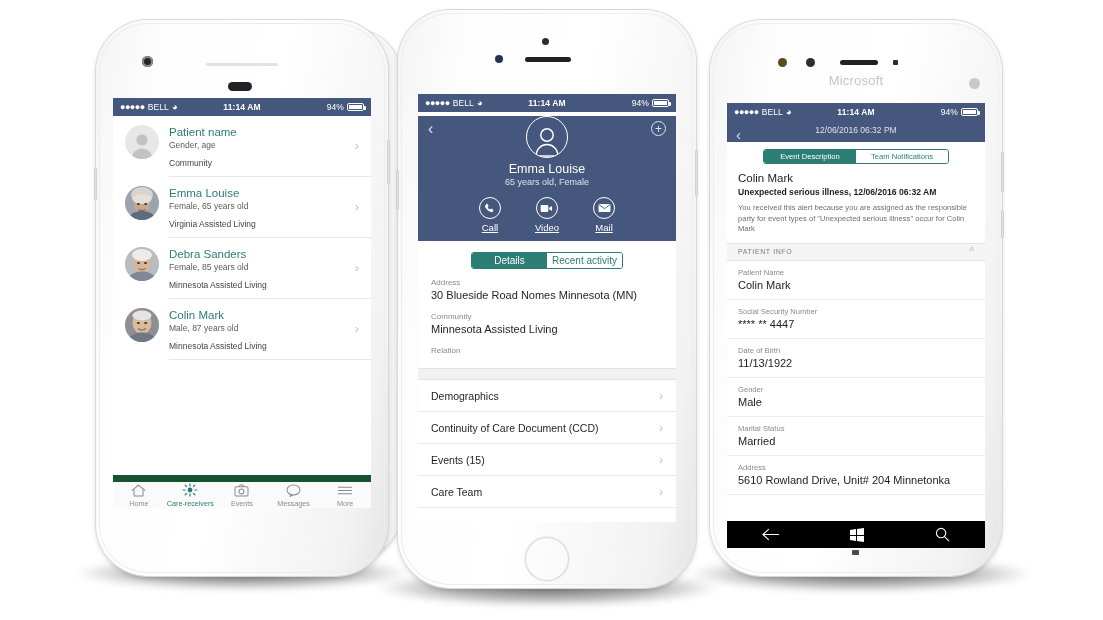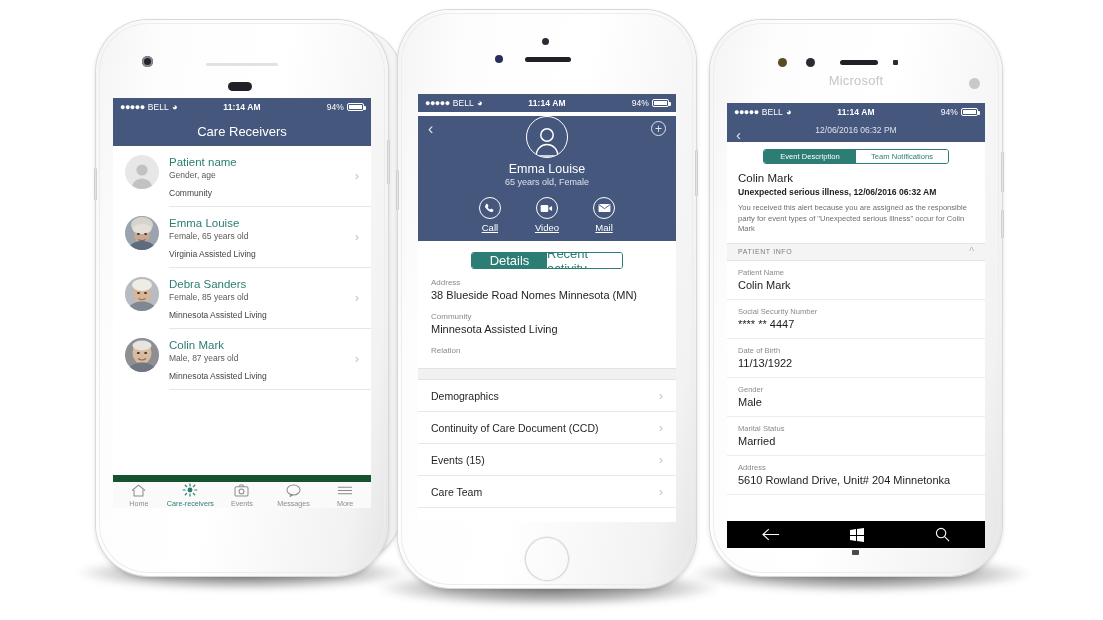--- a/index.html
+++ b/index.html
@@ -123,21 +123,21 @@
     display: flex; align-items: center; justify-content: center; margin: 0 auto;
   }
   .p2-act .l { font-size: 9.5px; margin-top: 3px; }
 
   .seg {
     display: flex; justify-content: center; margin: 11px auto 0;
     width: 152px; height: 17px; border: 1px solid #2c7d74; border-radius: 3px; overflow: hidden;
   }
   .seg div {
     flex: 1; display: flex; align-items: center; justify-content: center;
-    font-size: 13px; color: #2c7d74; background: #fff;
+    font-size: 10px; color: #2c7d74; background: #fff;
   }
   .seg div.on { background: #2c7d74; color: #fff; }
 
   .fld { padding: 8px 13px 0; }
   .fld .k { font-size: 8px; color: #8a8a8a; line-height: 11px; }
   .fld .v { font-size: 11px; color: #1f1f1f; line-height: 15px; }
   .p2-gap { height: 12px; background: #f1f1f1; margin-top: 12px; border-top: 1px solid #e3e3e3; border-bottom: 1px solid #e3e3e3; }
   .mrow {
     height: 32px; display: flex; align-items: center; padding: 0 13px;
     border-bottom: 1px solid #e8e8e8; font-size: 10.5px; color: #1f1f1f; position: relative;
@@ -217,21 +217,20 @@
         </div>
         <div class="c">11:14 AM</div>
         <div class="r">
           <span>94%</span>
           <span class="batt">
               <i></i>
             </span>
         </div>
       </div>
 
-      <div class="nav-navy nav-title1">Care Receivers</div>
 
       <div class="cr-list">
 
         <div class="cr-row">
           <div class="cr-avatar">
             <svg width="26" height="28" viewBox="0 0 26 28">
                 <circle cx="13" cy="9" r="5.6" fill="#c2c2c2"></circle>
                 <path d="M2.4 28c.7-7 5.4-10.5 10.6-10.5S22.9 21 23.6 28z" fill="#c2c2c2"></path>
               </svg>
           </div>
@@ -433,21 +432,21 @@
         </div>
       </div>
 
       <div class="seg">
         <div class="on">Details</div>
         <div>Recent activity</div>
       </div>
 
       <div class="fld">
         <div class="k">Address</div>
-        <div class="v">38 Blueside Road Nomes Minnesota (MN)</div>
+        <div class="v">30 Blueside Road Nomes Minnesota (MN)</div>
       </div>
       <div class="fld">
         <div class="k">Community</div>
         <div class="v">Minnesota Assisted Living</div>
       </div>
       <div class="fld">
         <div class="k">Relation</div>
       </div>
 
       <div class="p2-gap"></div>

